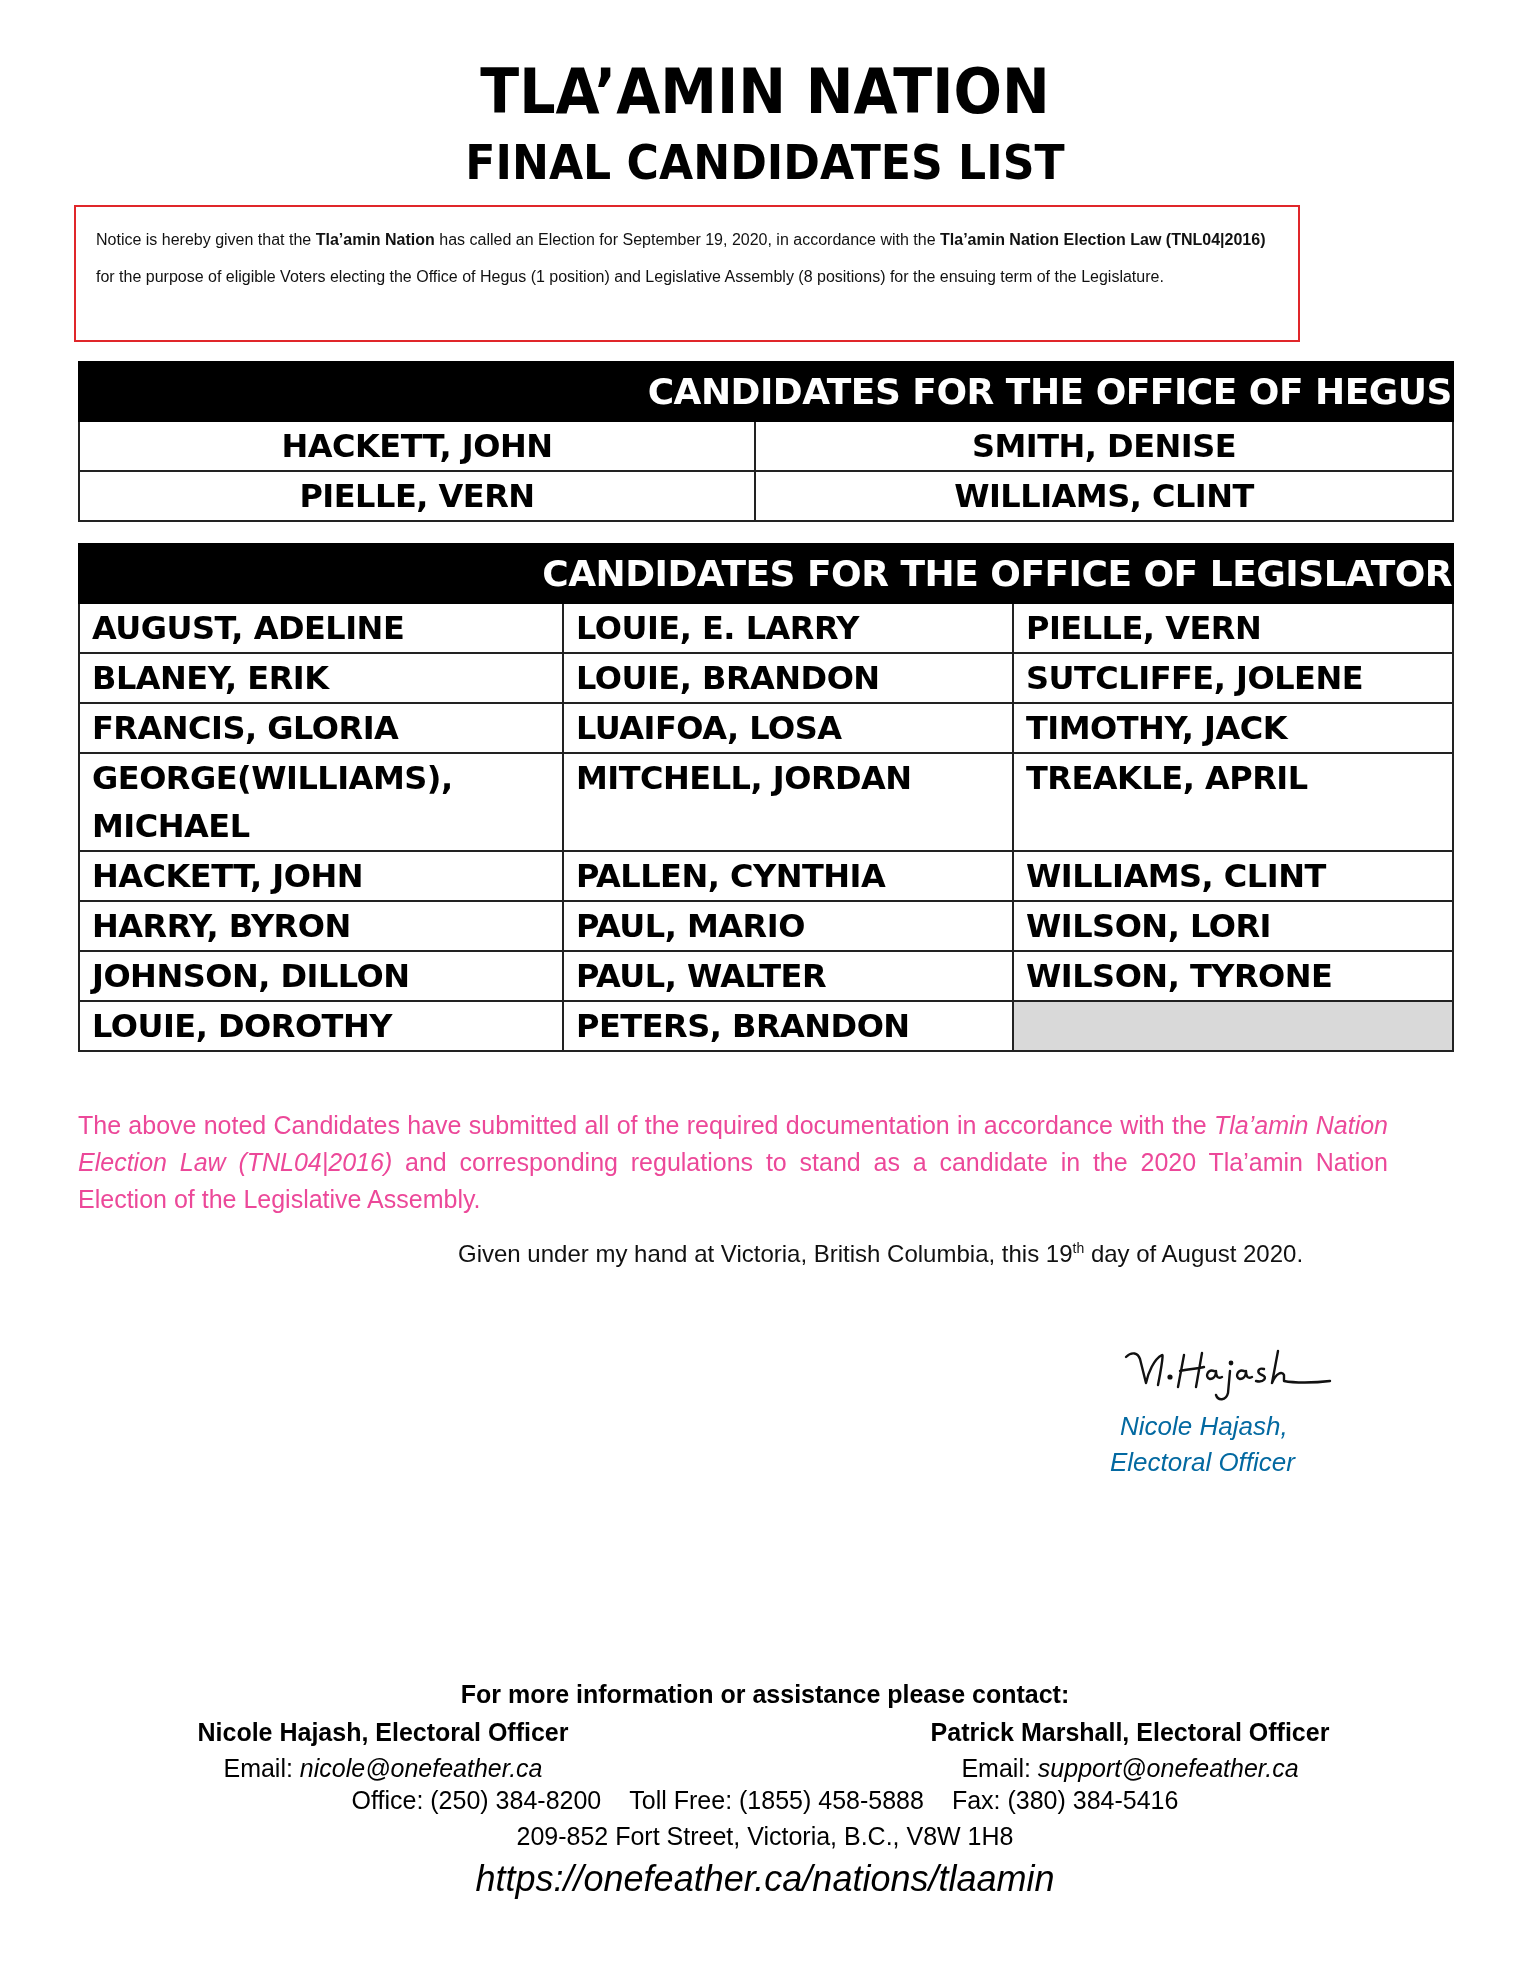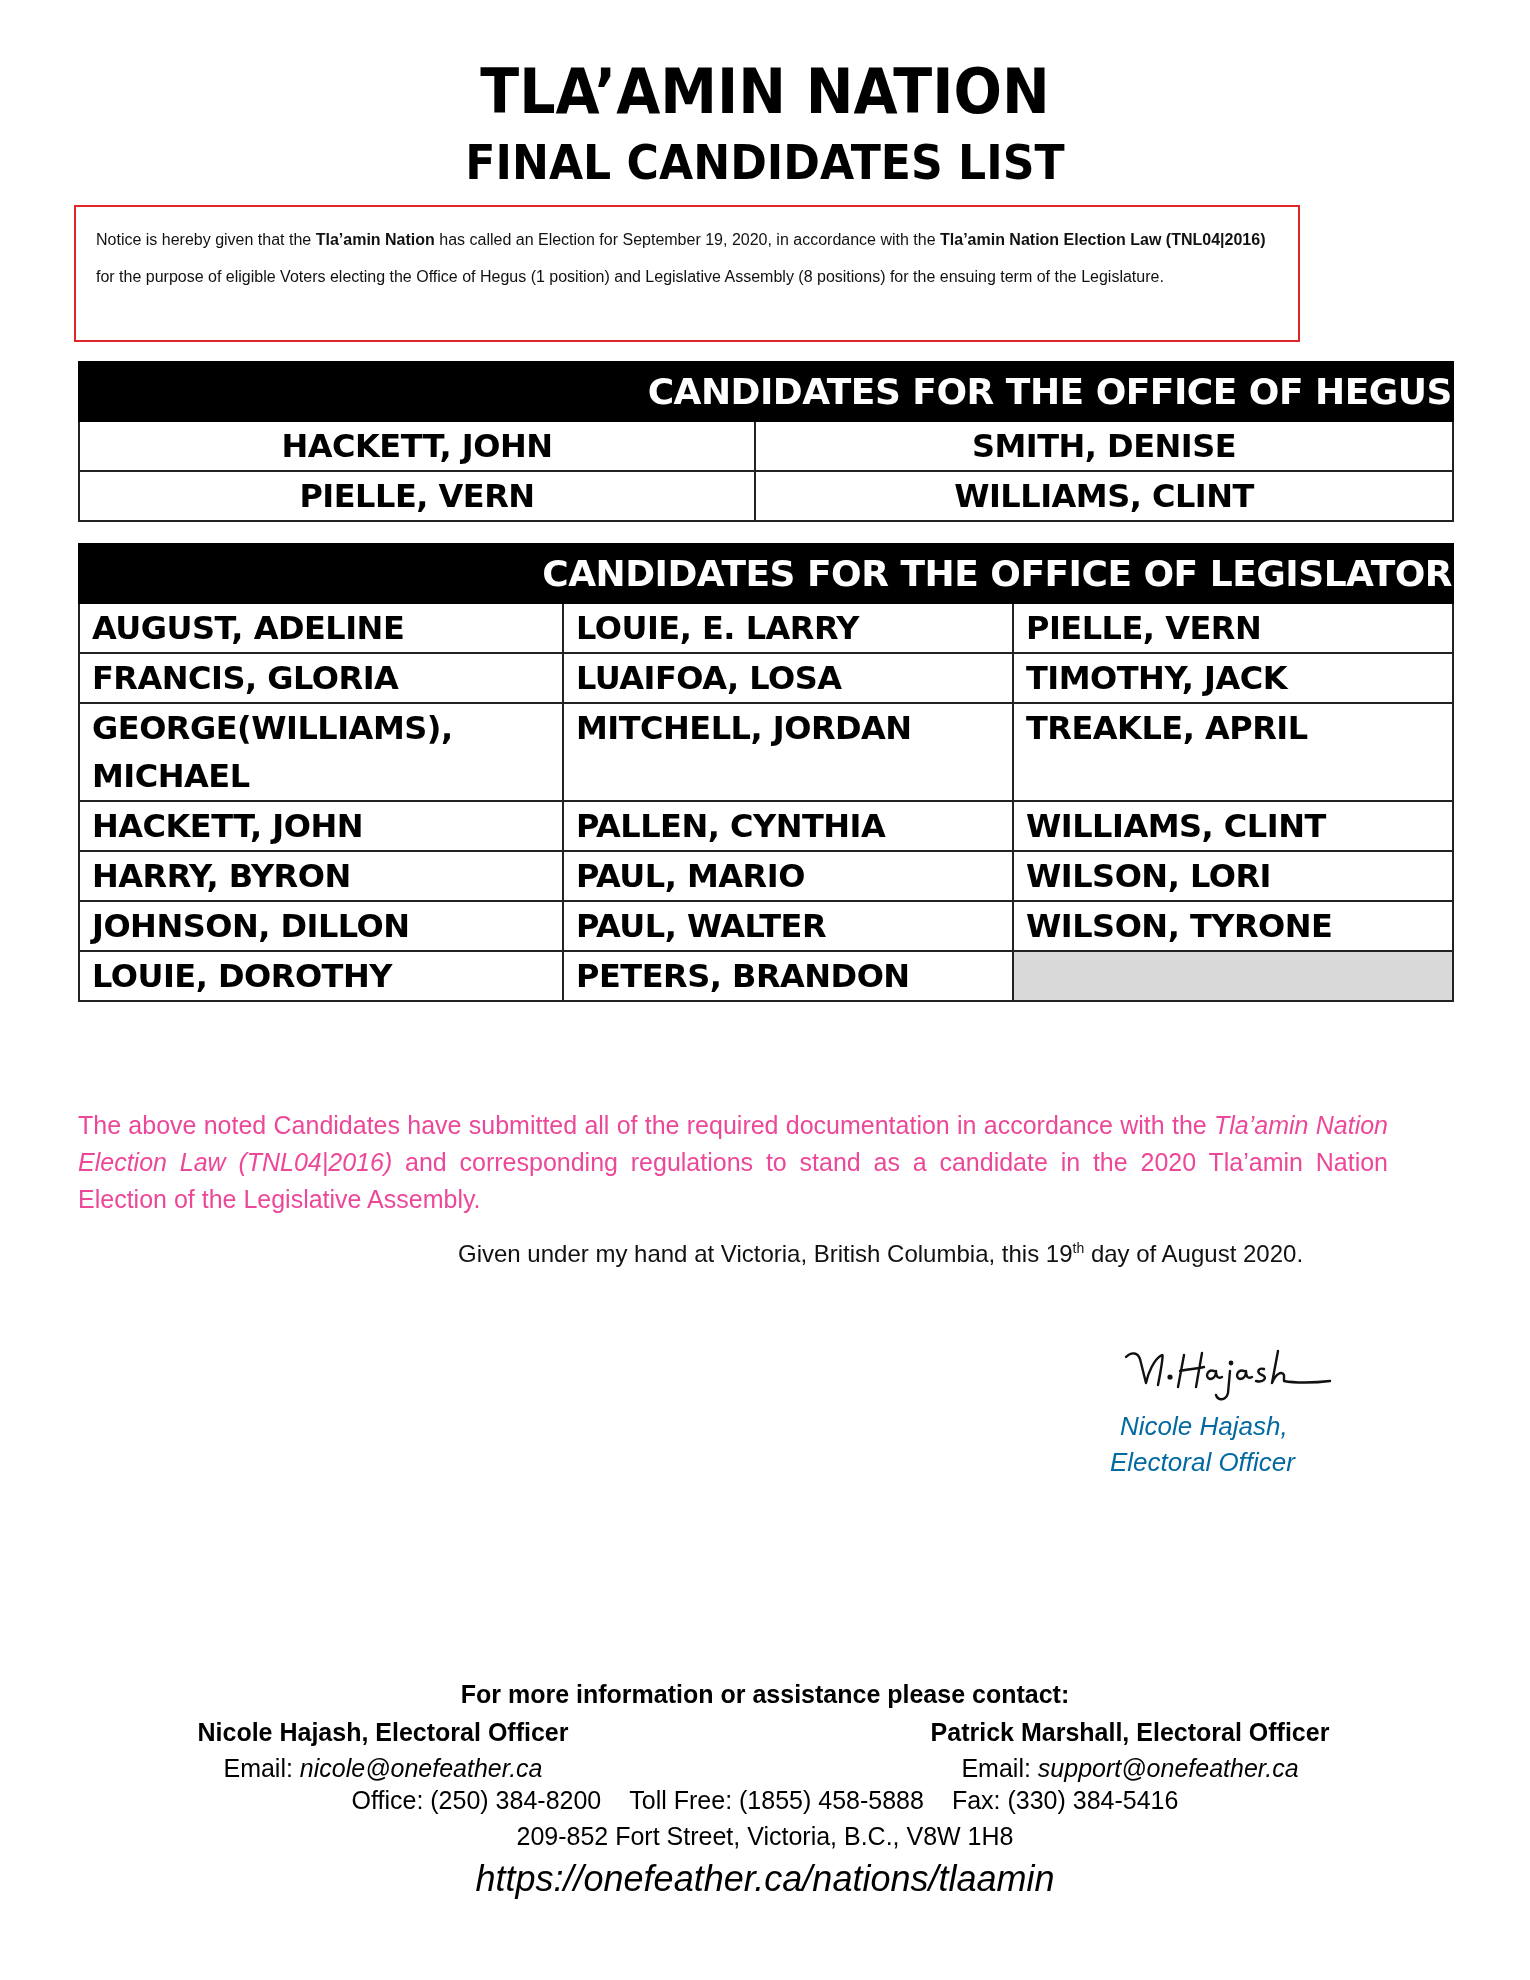--- a/index.html
+++ b/index.html
@@ -125,20 +125,25 @@
       <col style="width:440px">
     </colgroup>
   <tbody>
       <tr>
         <th colspan="3">CANDIDATES FOR THE OFFICE OF LEGISLATOR</th>
       </tr>
   <tr>
     <td>AUGUST, ADELINE</td>
     <td>LOUIE, E. LARRY</td>
     <td>PIELLE, VERN</td>
+  </tr>
+  <tr>
+    <td>BLANEY, ERIK</td>
+    <td>LOUIE, BRANDON</td>
+    <td>SUTCLIFFE, JOLENE</td>
   </tr>
   <tr>
     <td>FRANCIS, GLORIA</td>
     <td>LUAIFOA, LOSA</td>
     <td>TIMOTHY, JACK</td>
   </tr>
   <tr>
     <td style="height:96px;">GEORGE(WILLIAMS), MICHAEL</td>
     <td>MITCHELL, JORDAN</td>
     <td>TREAKLE, APRIL</td>
@@ -198,17 +203,17 @@
 <div class="contact-left">
   <div class="nm">Nicole Hajash, Electoral Officer</div>
   <div><span>Email: </span><i>nicole@onefeather.ca</i></div>
 </div>
 
 <div class="contact-right">
   <div class="nm">Patrick Marshall, Electoral Officer</div>
   <div><span>Email: </span><i>support@onefeather.ca</i></div>
 </div>
 
-<div class="phones"><span>Office: (250) 384-8200</span><span>Toll Free: (1855) 458-5888</span><span>Fax: (330) 384-5416</span></div>
+<div class="phones"><span>Office: (250) 384-8200</span><span>Toll Free: (1855) 458-5888</span><span>Fax: (380) 384-5416</span></div>
 
 <div class="address">209-852 Fort Street, Victoria, B.C., V8W 1H8</div>
 
 <div class="url">https://onefeather.ca/nations/tlaamin</div>
 
 </body></html>

